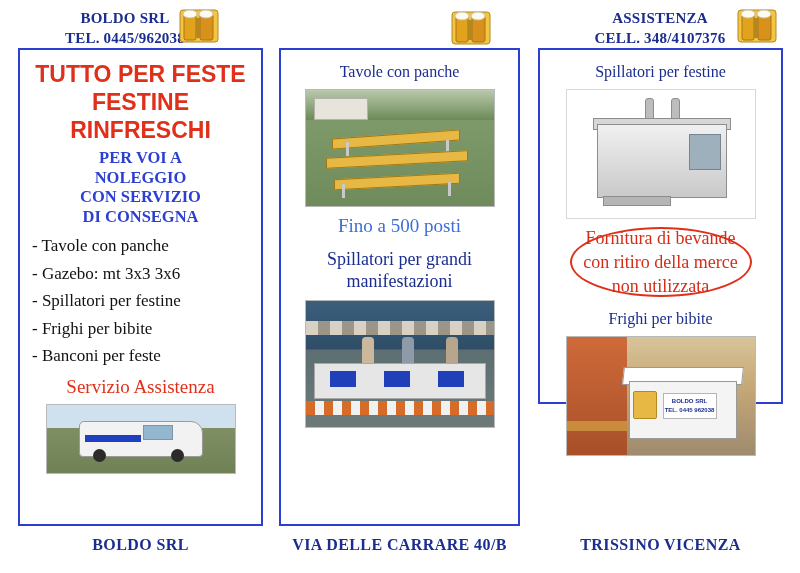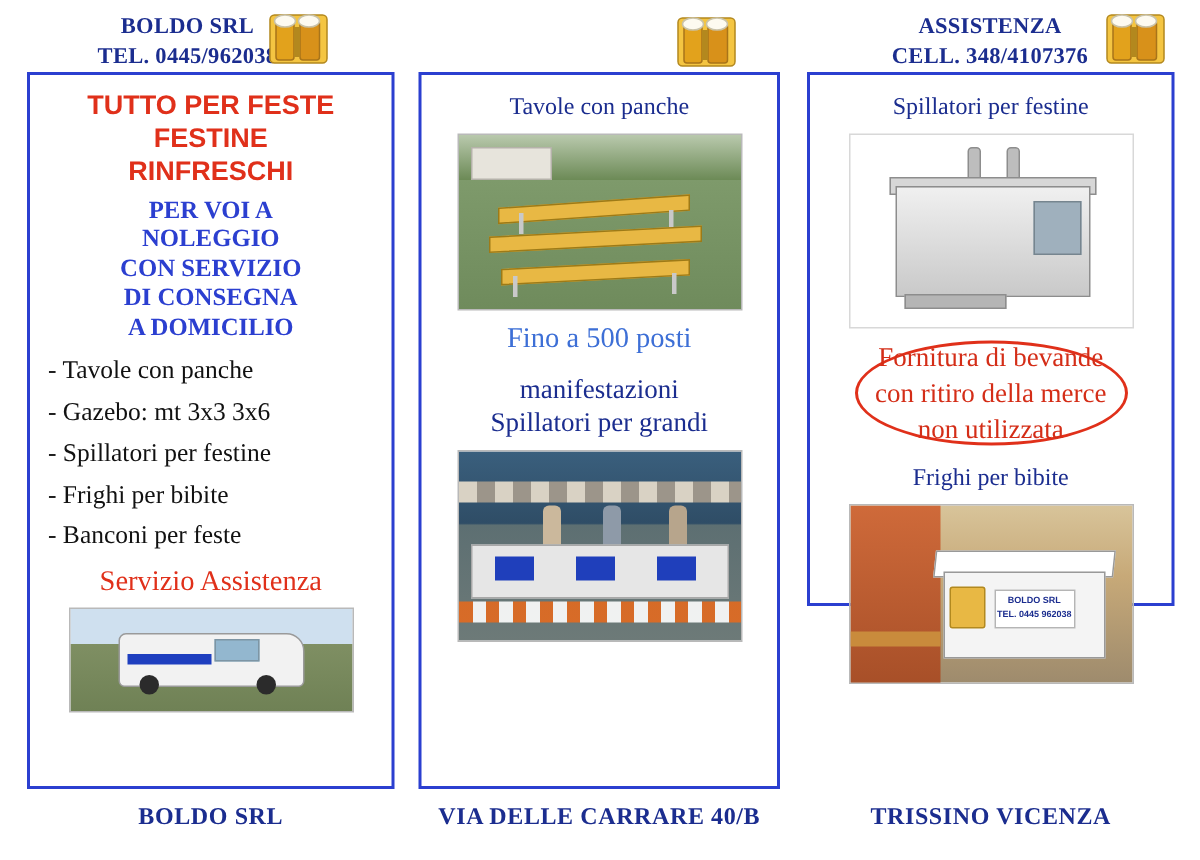--- a/index.html
+++ b/index.html
@@ -65,21 +65,21 @@
   }
   #footer-left  { left: 18px;  top: 536px; width: 245px; }
   #footer-mid   { left: 279px; top: 536px; width: 241px; }
   #footer-right { left: 538px; top: 536px; width: 245px; }
 
   
   .headline {
     color: #e0301a;
     font-weight: bold;
     text-align: center;
-    font-size: 18px;
+    font-size: 23px;
     line-height: 1.22;
     margin: 10px 6px 4px 6px;
     font-family: "Liberation Sans", sans-serif;
   }
   .subhead {
     color: #2b3fd0;
     font-weight: bold;
     text-align: center;
     font-size: 16.5px;
     line-height: 1.18;
@@ -346,21 +346,20 @@
     <div class="headline">
       <div>TUTTO PER FESTE</div>
       <div>FESTINE</div>
       <div>RINFRESCHI</div>
     </div>
     <div class="subhead">
       <div>PER VOI A</div>
       <div>NOLEGGIO</div>
       <div>CON SERVIZIO</div>
       <div>DI CONSEGNA</div>
-      <div>A DOMICILIO</div>
     </div>
     <div class="bullets">
       <div>- Tavole con panche</div>
       <div>- Gazebo: mt 3x3 3x6</div>
       <div>- Spillatori per festine</div>
       <div>- Frighi per bibite</div>
       <div>- Banconi per feste</div>
     </div>
     <div class="assistenza">Servizio Assistenza</div>
 
@@ -384,22 +383,22 @@
       <div class="leg l2"></div>
       <div class="tabletop t2"></div>
       <div class="tabletop t3"></div>
       <div class="leg l3"></div>
       <div class="leg l4"></div>
     </div>
 
     <div class="caption-blue-light">Fino a 500 posti</div>
 
     <div class="caption small">
+      <div>Spillatori per grandi</div>
       <div>manifestazioni</div>
-      <div>Spillatori per grandi</div>
     </div>
 
     <div class="photo" id="photo-stand">
       <div class="canopy"></div>
       <div class="person p1"></div>
       <div class="person p2"></div>
       <div class="person p3"></div>
       <div class="bar-front"></div>
       <div class="bar-logo bl1"></div>
       <div class="bar-logo bl2"></div>

